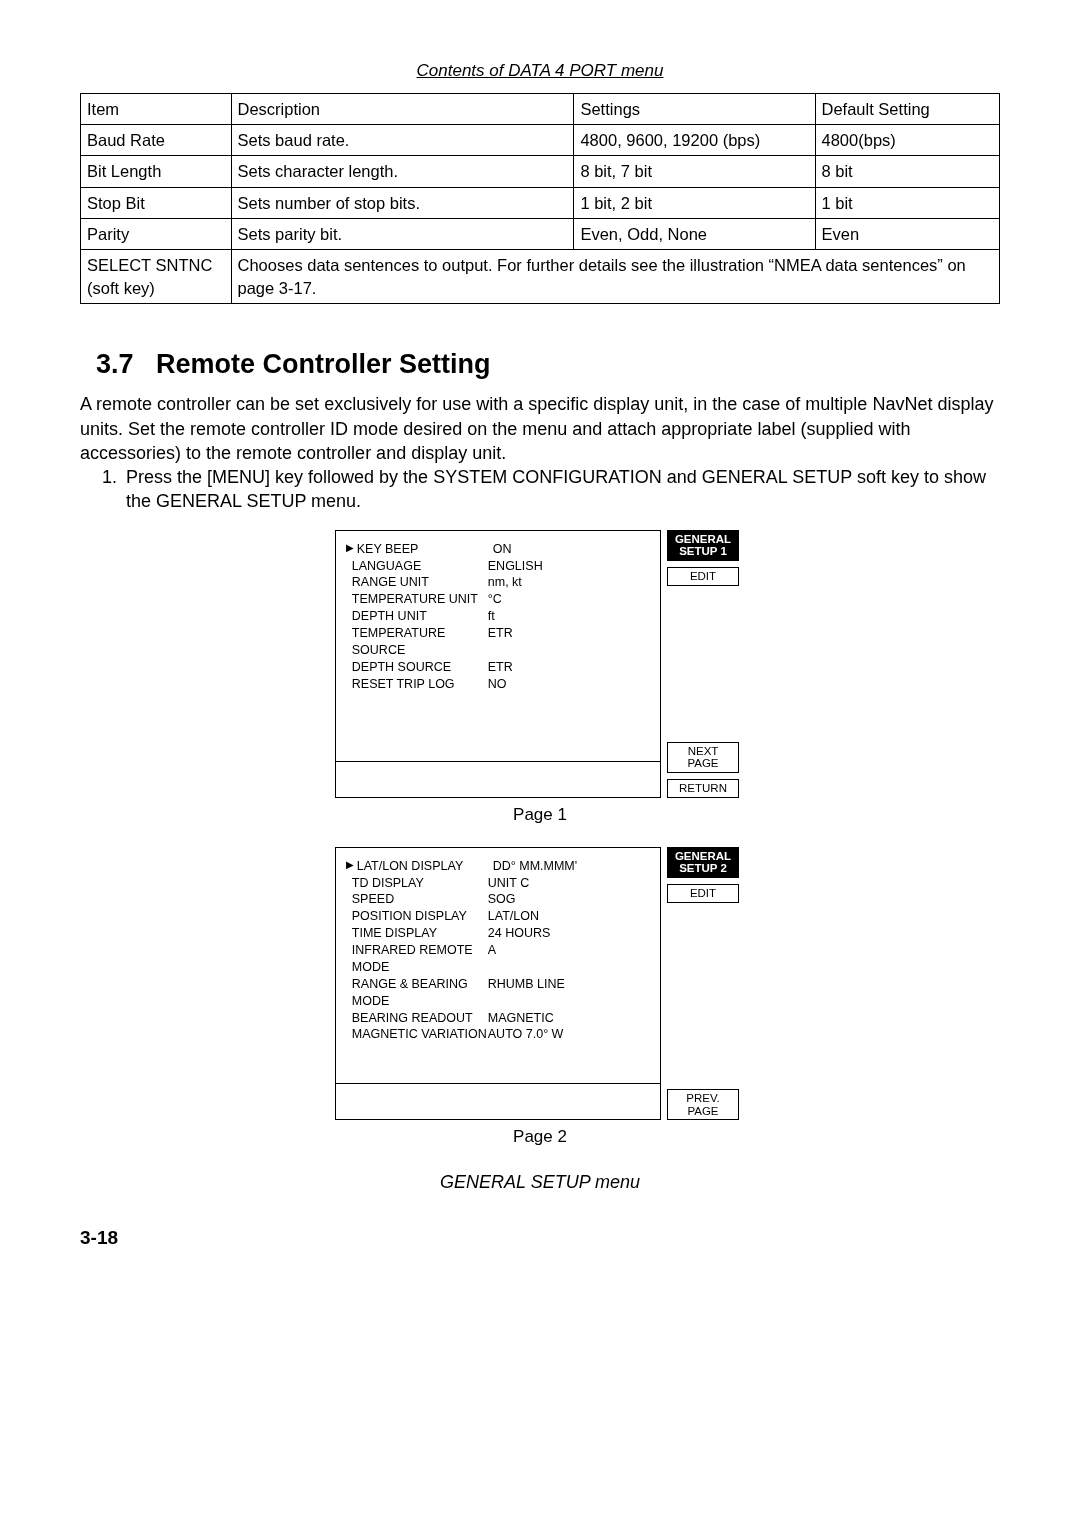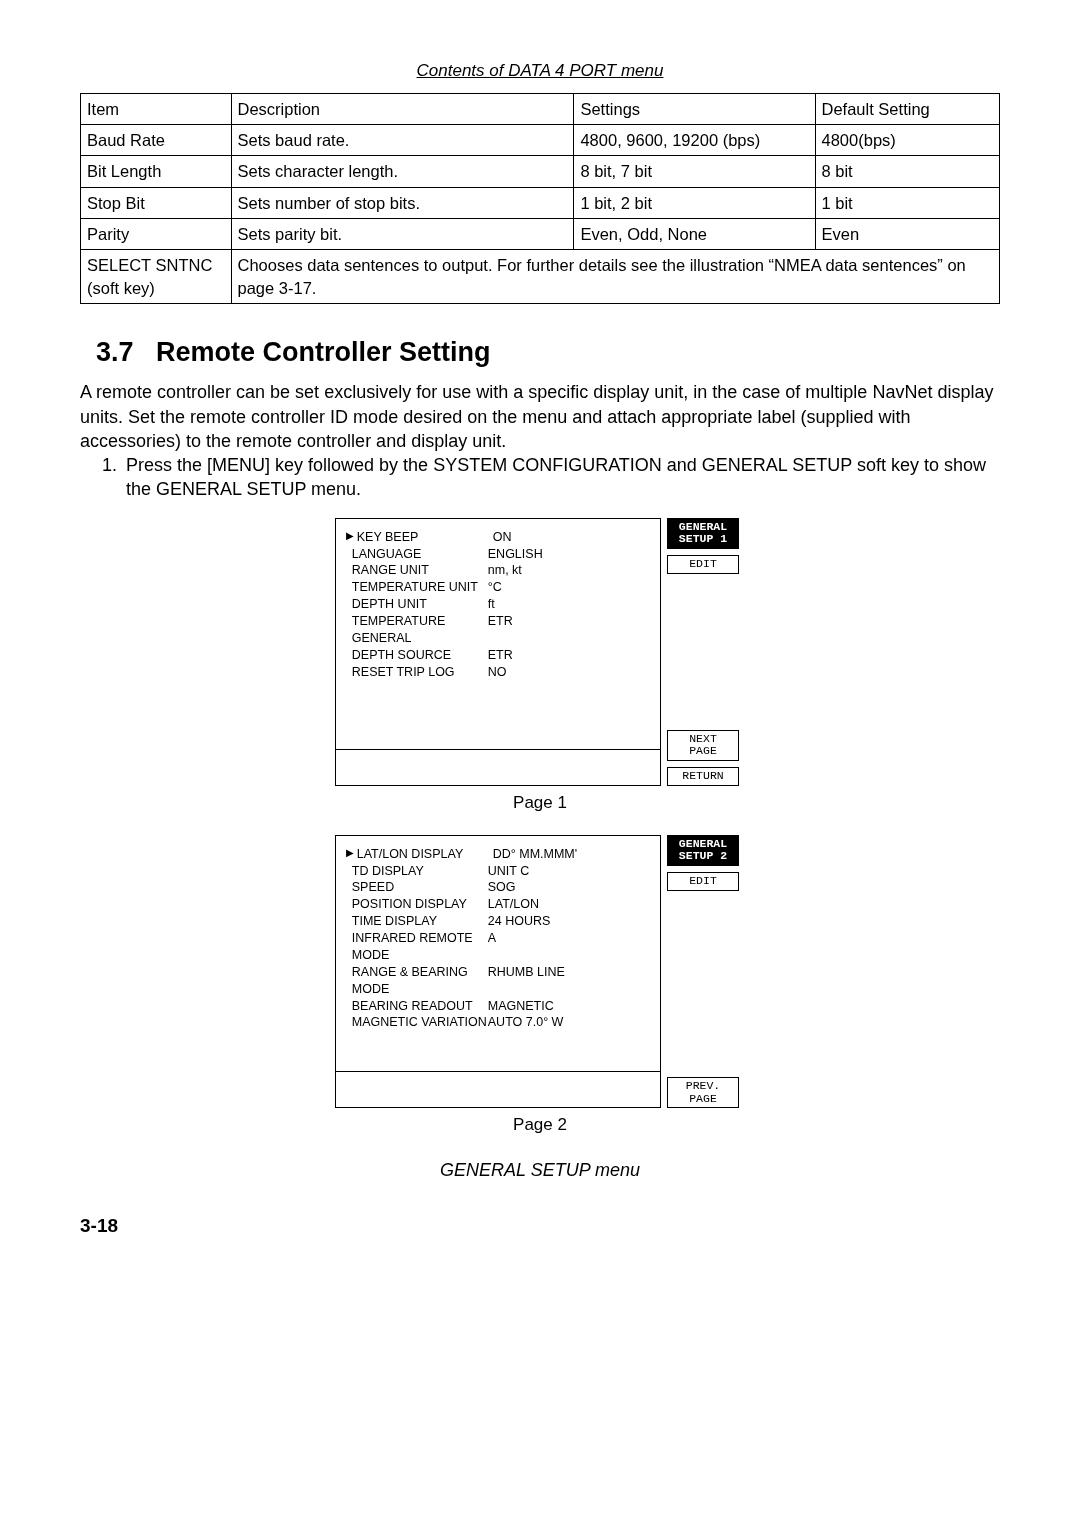--- a/index.html
+++ b/index.html
@@ -13,21 +13,21 @@
   }
   .table-caption {
     text-align: center;
     font-style: italic;
     text-decoration: underline;
     margin-bottom: 10px;
   }
   table.spec {
     border-collapse: collapse;
     width: 100%;
-    margin-bottom: 30px;
+    margin-bottom: 42px;
     border-radius: 24px;
   }
   table.spec td, table.spec th {
     border: 1px solid #000;
     padding: 4px 6px;
     vertical-align: top;
     font-size: 16.5px;
     font-weight: normal;
     text-align: left;
   }
@@ -78,21 +78,20 @@
     display: flex;
     flex-direction: column;
     gap: 6px;
   }
   .softkey {
     border: 1.5px solid #000;
     font-size: 11.5px;
     text-align: center;
     padding: 2px 2px;
     line-height: 1.1;
-    font-family: Liberation Mono, monospace;
   }
   .softkey.inverse {
     background: #000;
     color: #fff;
     font-weight: bold;
   }
   .spacer-flex { flex: 1; }
 
   .page-label {
     text-align: center;
@@ -197,21 +196,21 @@
           <span class="menu-label">TEMPERATURE UNIT</span>
           <span class="menu-value">°C</span>
         </div>
       <div class="menu-row">
           <span class="tri">&nbsp;</span>
           <span class="menu-label">DEPTH UNIT</span>
           <span class="menu-value">ft</span>
         </div>
       <div class="menu-row">
           <span class="tri">&nbsp;</span>
-          <span class="menu-label">TEMPERATURE GENERAL</span>
+          <span class="menu-label">TEMPERATURE SOURCE</span>
           <span class="menu-value">ETR</span>
         </div>
       <div class="menu-row">
           <span class="tri">&nbsp;</span>
           <span class="menu-label">DEPTH SOURCE</span>
           <span class="menu-value">ETR</span>
         </div>
       <div class="menu-row">
           <span class="tri">&nbsp;</span>
           <span class="menu-label">RESET TRIP LOG</span>

